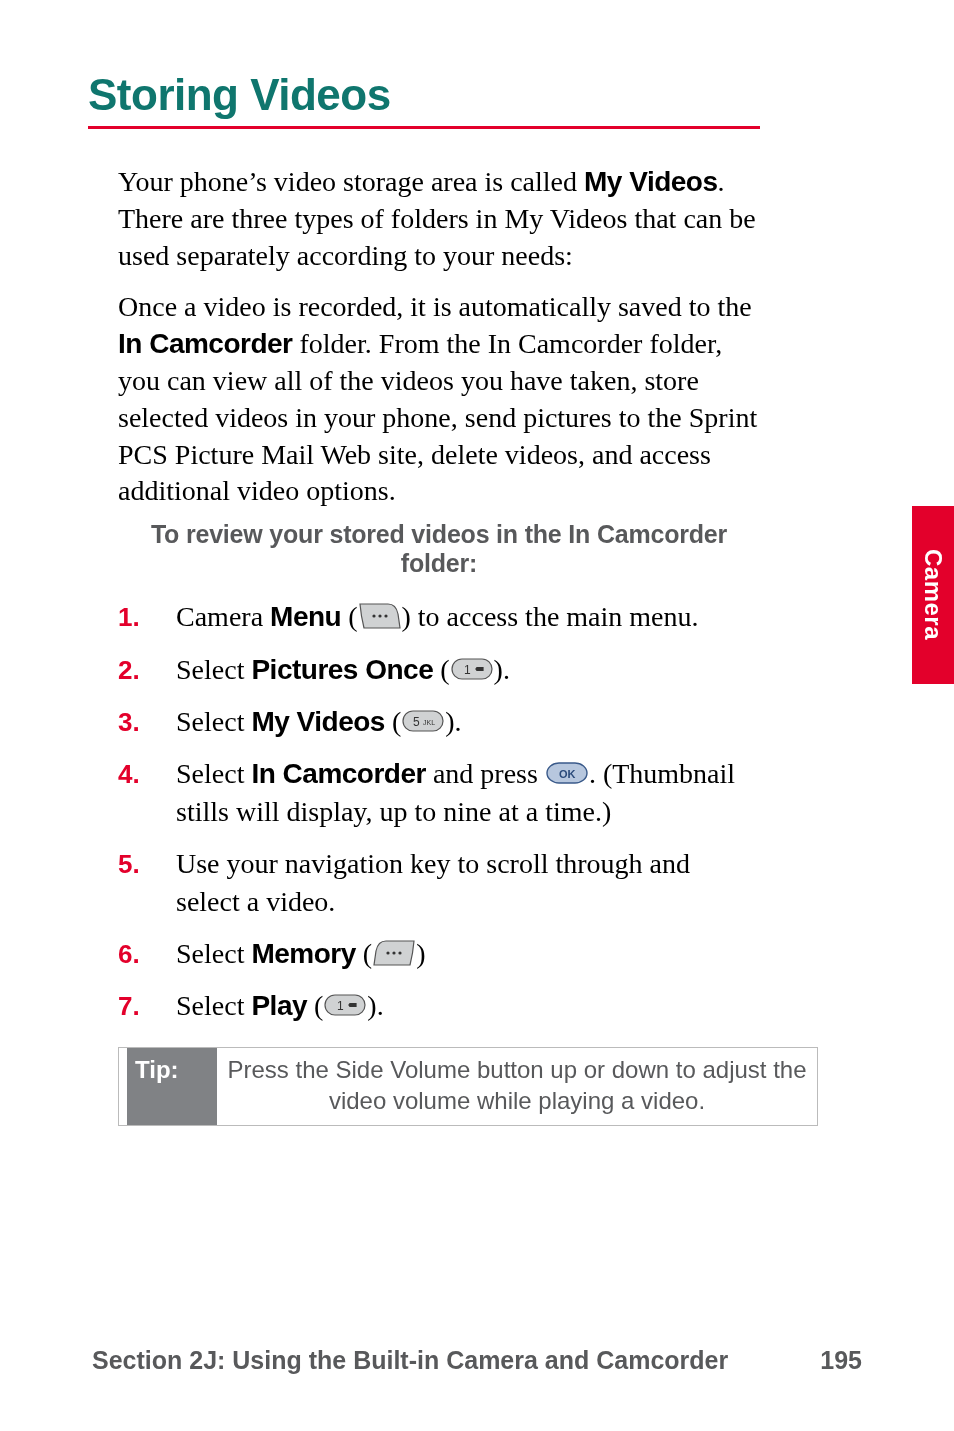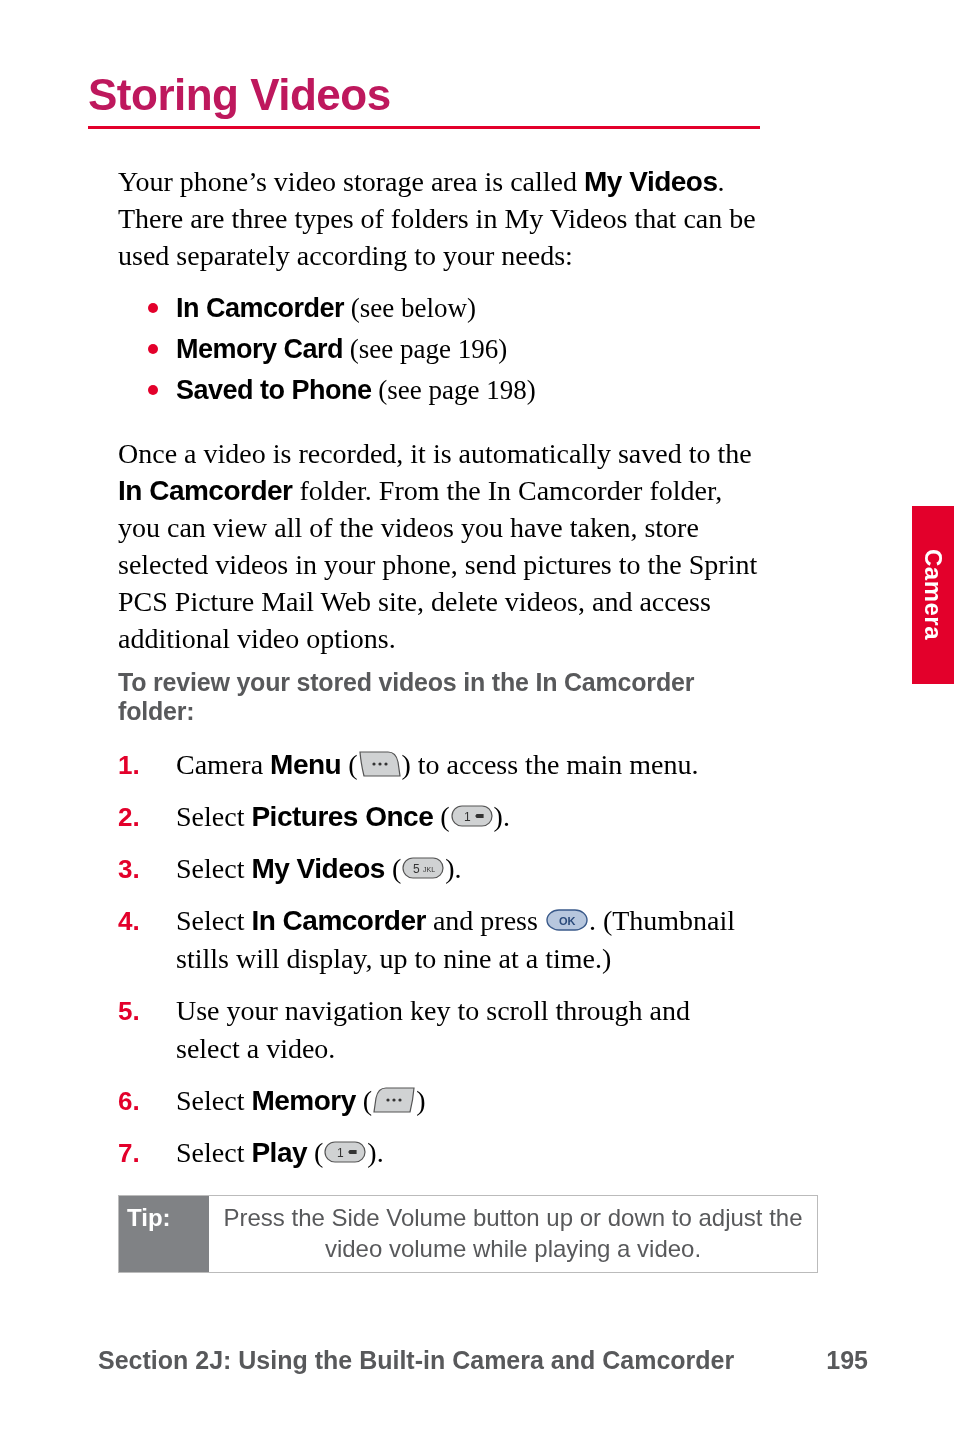--- a/index.html
+++ b/index.html
@@ -12,21 +12,21 @@
     color: #000;
     position: relative;
   }
   .page {
     padding: 70px 70px 40px 88px;
     width: 830px;
   }
   .h1 {
     font-family: "Helvetica Neue", Helvetica, Arial, sans-serif;
     font-weight: 800;
-    color: #be185d;
+    color: #0f766e;
     font-size: 44px;
     letter-spacing: -0.5px;
     margin: 0 0 6px 0;
   }
   .h1-rule {
     border: none;
     border-top: 3px solid #e3002b;
     margin: 0 0 34px 0;
     width: 100%;
   }
@@ -75,20 +75,21 @@
     line-height: 1.32;
     margin: 0 0 10px 30px;
   }
   .lead {
     font-family: "Helvetica Neue", Helvetica, Arial, sans-serif;
     font-weight: 700;
     color: #58595b;
     font-size: 25px;
     margin: 2px 0 20px 30px;
     letter-spacing: -0.2px;
+    text-align: center;
   }
   ol.steps {
     list-style: none;
     counter-reset: step;
     margin: 0 0 22px 30px;
     padding: 0;
   }
   ol.steps > li {
     counter-increment: step;
     font-size: 28px;
@@ -125,20 +126,21 @@
     flex: 0 0 90px;
     background: #808285;
     color: #fff;
     font-family: "Helvetica Neue", Helvetica, Arial, sans-serif;
     font-weight: 700;
     font-size: 24px;
     display: flex;
     align-items: flex-start;
     justify-content: flex-start;
     padding: 8px 8px;
+    margin-left: 8px;
   }
   .tip-body {
     flex: 1;
     font-family: "Helvetica Neue", Helvetica, Arial, sans-serif;
     color: #58595b;
     font-size: 24px;
     line-height: 1.3;
     padding: 6px 10px 8px 10px;
     text-align: center;
   }
@@ -154,21 +156,21 @@
     font-weight: 700;
     font-size: 24px;
     display: flex;
     align-items: center;
     justify-content: center;
     writing-mode: vertical-rl;
     letter-spacing: 0.5px;
   }
   .footer {
     position: absolute;
-    left: 98px;
+    left: 92px;
     bottom: 56px;
     width: 770px;
     font-family: "Helvetica Neue", Helvetica, Arial, sans-serif;
     font-weight: 800;
     color: #58595b;
     font-size: 25px;
     display: flex;
     justify-content: space-between;
   }
 </style>
@@ -176,25 +178,20 @@
 <body>
 
 <div class="page">
   <h1 class="h1">Storing Videos</h1>
   <hr class="h1-rule">
 
   <p class="intro">
     <span>Your phone’s video storage area is called </span><span class="bold-sans">My Videos</span><span>. There are three types of folders in My Videos that can be used separately according to your needs:</span>
   </p>
 
-  <ul class="folders">
-    <li><span class="bold-sans">In  Camcorder</span><span> (see below)</span></li>
-    <li><span class="bold-sans">Memory Card</span><span> (see page 196)</span></li>
-    <li><span class="bold-sans">Saved to Phone</span><span> (see page 198)</span></li>
-  </ul>
 
 
   <p class="para">
     <span>Once a video is recorded, it is automatically saved to the </span><span class="bold-sans">In Camcorder</span><span> folder. From the In Camcorder folder, you can view all of the videos you have taken, store selected videos in your phone, send pictures to the Sprint PCS Picture Mail Web site, delete videos, and access additional video options.</span>
   </p>
 
   <p class="lead">To review your stored videos in the In Camcorder folder:</p>
 
   <ol class="steps">
     <li>

